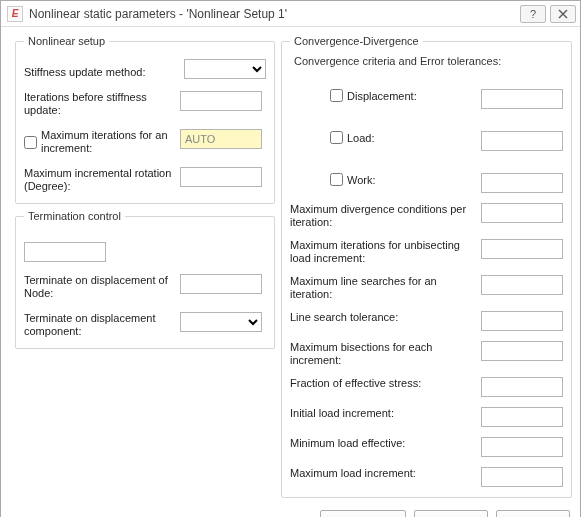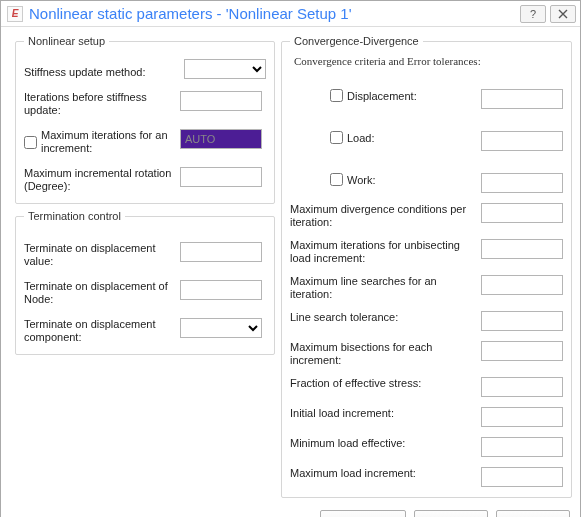--- a/index.html
+++ b/index.html
@@ -25,21 +25,21 @@
   }
   .titlebar .icon {
     width: 16px; height: 16px;
     margin-right: 6px;
     display: inline-flex; align-items: center; justify-content: center;
     font-size: 10px; font-style: italic; font-weight: bold;
     color: #c44;
     border: 1px solid #ccc;
     background: #fafafa;
   }
-  .titlebar .title { flex: 1; font-size: 15px; color: #3b82f6; }
+  .titlebar .title { flex: 1; font-size: 12px; color: #404040; }
   .titlebar .controls { display: flex; gap: 4px; }
   .winbtn {
     width: 26px; height: 18px;
     border: 1px solid #bbb;
     border-radius: 2px;
     background: #f5f5f5;
     display: inline-flex; align-items: center; justify-content: center;
     color: #555;
     cursor: default;
   }
@@ -76,28 +76,28 @@
   input.text, select.select {
     width: 100%;
     height: 20px;
     border: 1px solid #b5b5b5;
     background: #fff;
     font: inherit;
     padding: 0 4px;
   }
   input.text[disabled] {
     color: #888;
-    background: #4c1d95;
+    background: #fef9c3;
   }
   select.select { padding: 0 2px; }
   .cb {
     display: flex; align-items: center; gap: 4px;
   }
   .cb input { margin: 0; }
-  .subhead { margin: 0 0 4px 4px; color: #333; font-family: Liberation Serif, serif; }
+  .subhead { margin: 0 0 4px 4px; color: #333; }
   .check-row {
     display: flex;
     align-items: flex-start;
     gap: 8px;
     margin: 22px 0 0 40px;
   }
   .check-row .cb { flex: 1; }
   .check-row .field { width: 82px; }
   .r-row {
     display: flex;
@@ -177,21 +177,20 @@
         <div class="row tall">
           <span class="lbl multi">Maximum incremental rotation (Degree):</span>
           <span class="field"><input class="text" type="text" value="" style=""></span>
         </div>
       </fieldset>
 
       <fieldset class="group">
         <legend>Termination control</legend>
 
         <div class="row tall">
-          <span class="lbl multi">Terminate on displacement value:</span>
           <span class="field"><input class="text" type="text" value="" style=""></span>
         </div>
 
         <div class="row tall">
           <span class="lbl multi">Terminate on displacement of Node:</span>
           <span class="field"><input class="text" type="text" value="" style=""></span>
         </div>
 
         <div class="row tall">
           <span class="lbl multi">Terminate on displacement component:</span>

